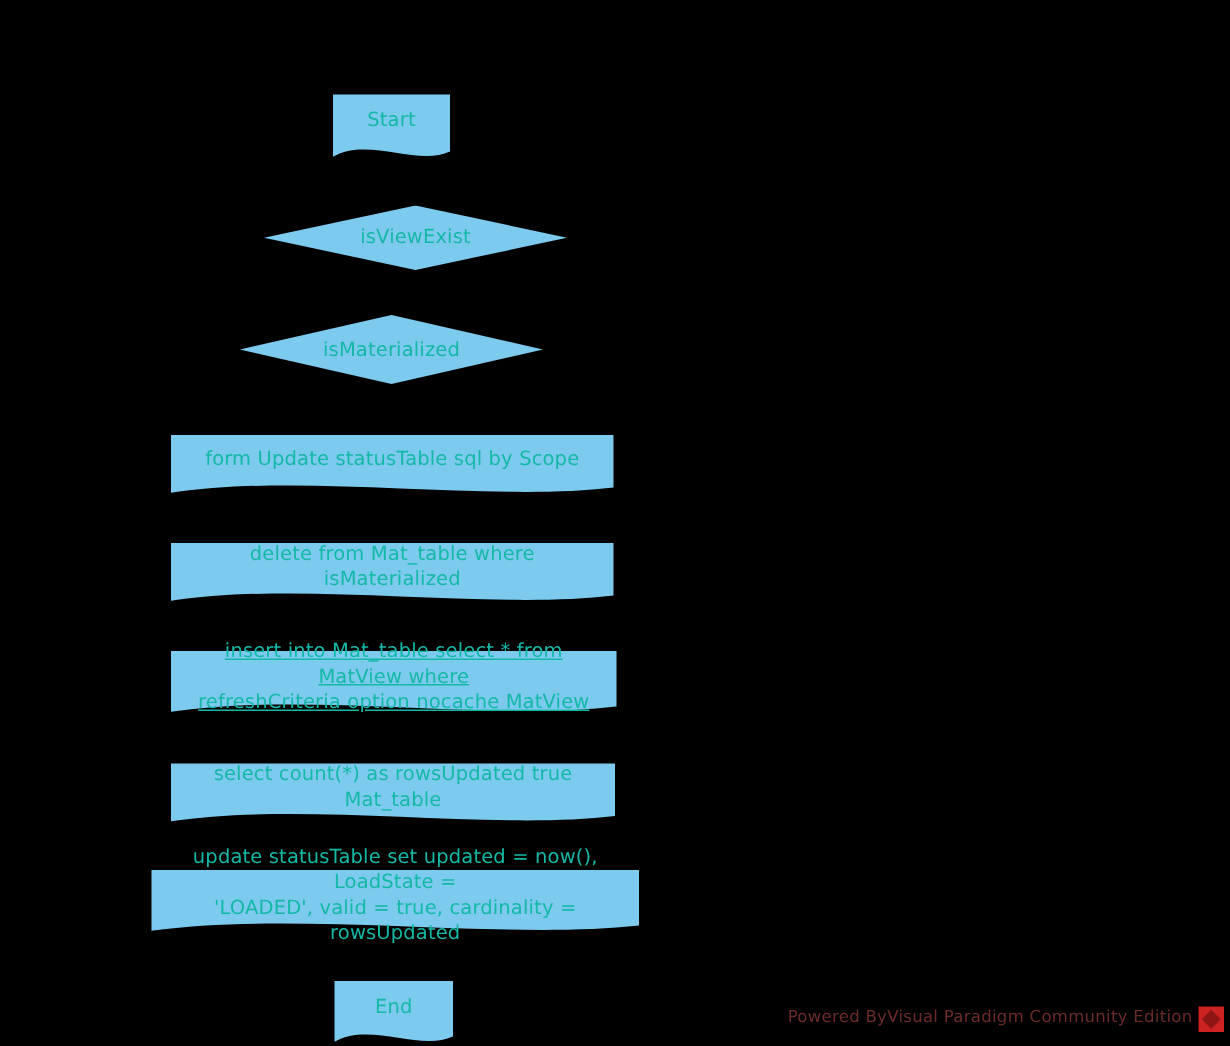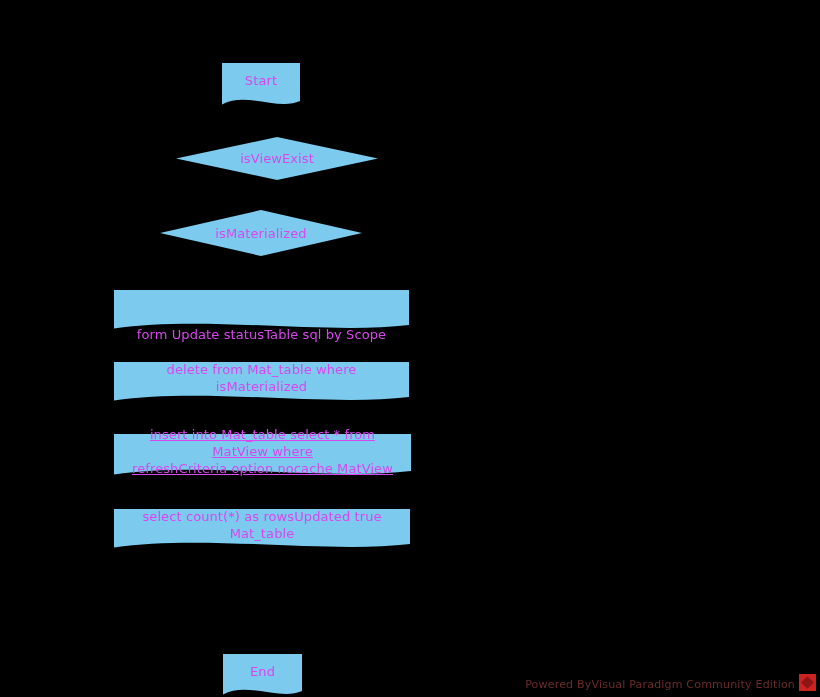--- a/index.html
+++ b/index.html
@@ -46,21 +46,21 @@
   .node-label {
     position: absolute;
     left: 0;
     top: 0;
     width: 100%;
     height: 100%;
     display: flex;
     align-items: center;
     justify-content: center;
     text-align: center;
-    color: #d946ef;
+    color: #14b8a6;
     font-size: 13px;
     line-height: 17px;
     letter-spacing: 0.1px;
     white-space: pre-line;
     padding: 0 8px;
     box-sizing: border-box;
     pointer-events: none;
   }
   
   .doc-shape-label {
@@ -79,21 +79,21 @@
     fill: #7ccbef;
     stroke: none;
   }
 
   
   #watermark {
     position: absolute;
     right: 4px;
     bottom: 6px;
     display: flex;
-    align-items: flex-end;
+    align-items: flex-start;
     gap: 4px;
     height: 20px;
   }
   #watermark .wm-text {
     color: #6b2b2b;
     font-size: 11px;
     font-family: "DejaVu Sans", "Liberation Sans", sans-serif;
     letter-spacing: 0.2px;
     white-space: nowrap;
   }
@@ -135,41 +135,48 @@
     <div class="node" style="left: 160px; top: 210px; width: 202px; height: 46px;">
       <svg class="diamond-shape" viewBox="0 0 202 46" preserveAspectRatio="none">
         <polygon points="101,0 202,23 101,46 0,23" fill="#7ccbef"></polygon>
       </svg>
       <div class="node-label">isMaterialized</div>
     </div>
     <div class="node" style="left: 114px; top: 290px; width: 295px; height: 36px;">
       <svg class="doc-shape" viewBox="0 0 295 46" preserveAspectRatio="none" style="height: 46px;">
         <path d="M 0 0 L 295 0 L 295 35 C 212.4 45, 88.5 25, 0 38.5 Z" fill="#7ccbef"></path>
       </svg>
-      <div class="node-label doc-shape-label" style="padding-bottom: 4px; margin-top: 28px;">form Update statusTable sql by Scope</div>
+      <div class="node-label doc-shape-label" style="padding-bottom: 4px;">form Update statusTable sql by Scope</div>
     </div>
     <div class="node" style="left: 114px; top: 362px; width: 295px; height: 36px;">
       <svg class="doc-shape" viewBox="0 0 295 46" preserveAspectRatio="none" style="height: 46px;">
         <path d="M 0 0 L 295 0 L 295 35 C 212.4 45, 88.5 25, 0 38.5 Z" fill="#7ccbef"></path>
       </svg>
       <div class="node-label doc-shape-label" style="padding-bottom: 4px;">delete from Mat_table where isMaterialized</div>
     </div>
     <div class="node" style="left: 114px; top: 434px; width: 297px; height: 38px;">
       <svg class="doc-shape" viewBox="0 0 297 48" preserveAspectRatio="none" style="height: 48px;">
         <path d="M 0 0 L 297 0 L 297 37 C 213.84 47, 89.1 27, 0 40.5 Z" fill="#7ccbef"></path>
       </svg>
       <div class="node-label doc-shape-label" style="padding-bottom: 4px; text-decoration: underline;">insert into Mat_table select * from MatView where
 refreshCriteria option nocache MatView</div>
     </div>
     <div class="node" style="left: 114px; top: 509px; width: 296px; height: 36px;">
       <svg class="doc-shape" viewBox="0 0 296 46" preserveAspectRatio="none" style="height: 46px;">
         <path d="M 0 0 L 296 0 L 296 35 C 213.12 45, 88.8 25, 0 38.5 Z" fill="#7ccbef"></path>
       </svg>
       <div class="node-label doc-shape-label" style="padding-bottom: 4px;">select count(*) as rowsUpdated true Mat_table</div>
     </div>
+    <div class="node" style="left: 101px; top: 580px; width: 325px; height: 38px;">
+      <svg class="doc-shape" viewBox="0 0 325 48" preserveAspectRatio="none" style="height: 48px;">
+        <path d="M 0 0 L 325 0 L 325 37 C 234 47, 97.5 27, 0 40.5 Z" fill="#7ccbef"></path>
+      </svg>
+      <div class="node-label doc-shape-label" style="padding-bottom: 4px;">update statusTable set updated = now(), LoadState =
+'LOADED', valid = true, cardinality = rowsUpdated</div>
+    </div>
     <div class="node" style="left: 223px; top: 654px; width: 79px; height: 38px;">
       <svg class="doc-shape" viewBox="0 0 79 48" preserveAspectRatio="none" style="height: 48px;">
         <path d="M 0 0 L 79 0 L 79 37 C 56.879999999999995 47, 23.7 27, 0 40.5 Z" fill="#7ccbef"></path>
       </svg>
       <div class="node-label doc-shape-label" style="padding-bottom: 4px;">End</div>
     </div>
   </div>
 
 <div id="watermark">
   <span class="wm-text">Powered ByVisual Paradigm Community Edition</span>

